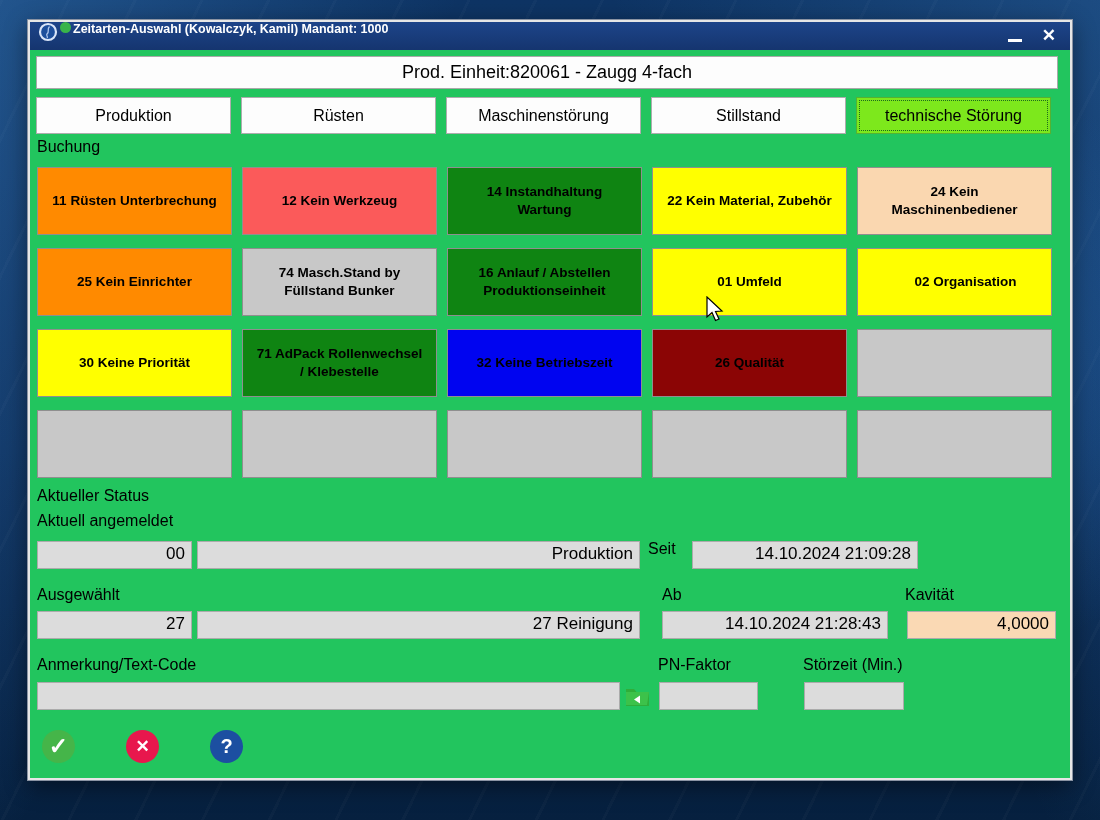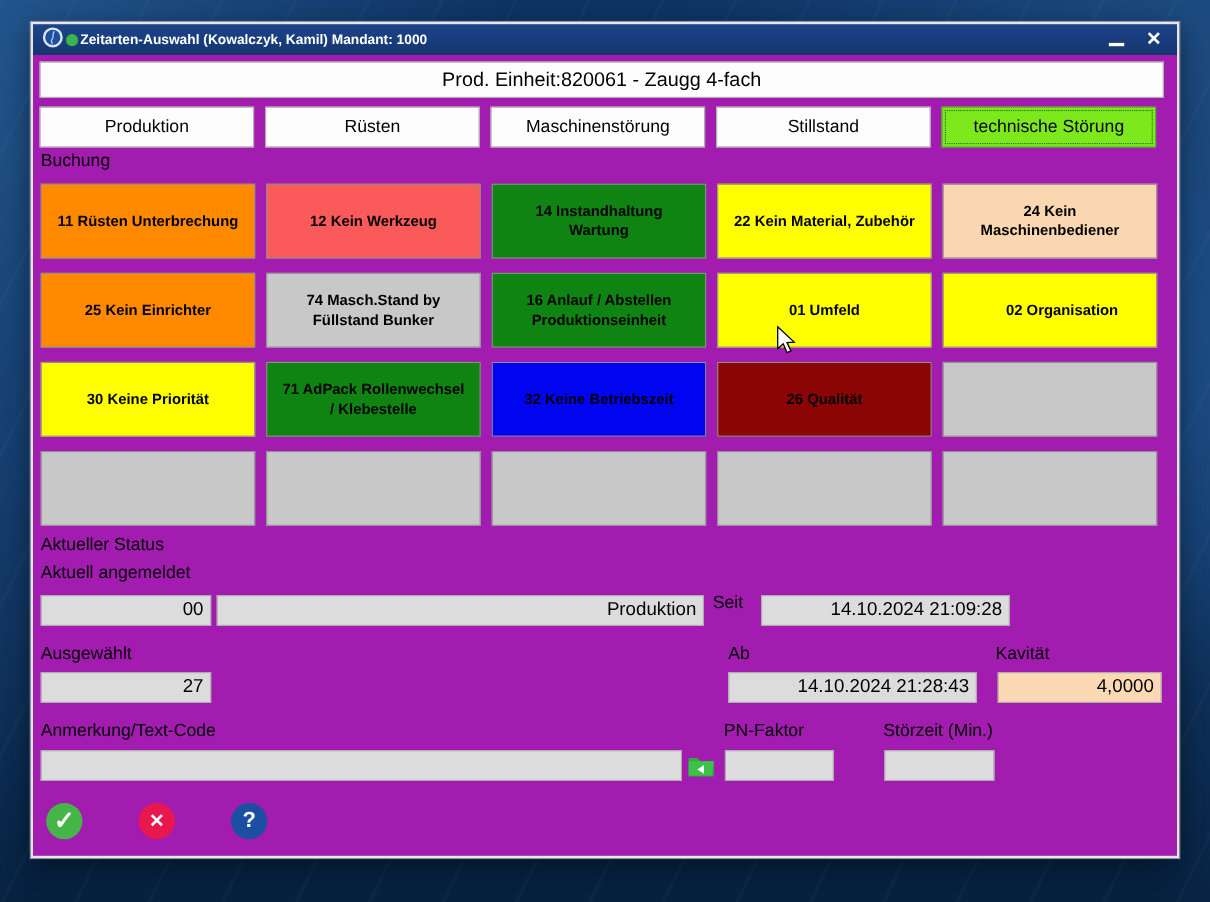--- a/index.html
+++ b/index.html
@@ -20,32 +20,32 @@
   .window {
     position:absolute; left:28px; top:20px; width:1044px; height:760px;
     background:#fcfcfc;
     border:2px solid #e6e6e6;
     outline:1px solid #8a93a3;
     box-shadow:0 6px 22px rgba(0,0,0,0.45);
   }
   .titlebar {
     position:absolute; left:0; top:0; right:0; height:28px;
     background:linear-gradient(180deg,#1d4489 0%, #15356f 100%);
-    display:flex; align-items:center; padding:0 8px; gap:2px;
+    display:flex; padding:0 8px; gap:2px;
   }
   .titlebar .title-text {
     color:#fff; font-size:12.5px; font-weight:bold; flex:1;
     white-space:nowrap; overflow:hidden;
   }
   .status-dot { width:11px; height:11px; border-radius:50%; background:#39b44a; }
   .tb-btns { display:flex; align-items:center; gap:20px; margin-right:6px; }
   .min-btn { width:14px; height:14px; position:relative; cursor:default; }
   .min-btn::after { content:""; position:absolute; left:0; right:0; bottom:1px; height:3px; background:#fff; }
   .close-btn { color:#fff; font-size:17px; font-weight:bold; line-height:14px; cursor:default; }
-  .content { position:absolute; left:0; top:28px; width:1040px; height:728px; background:#a21caf; }
+  .content { position:absolute; left:0; top:28px; width:1040px; height:728px; background:#22c55e; }
 
   .header-box {
     position:absolute; left:6px; top:6px; width:1022px; height:33px;
     background:#fdfdfd; border:1px solid #a9a9a9;
     display:flex; align-items:center; justify-content:center;
     font-size:18px;
   }
   .tab {
     position:absolute; top:47px; width:195px; height:37px;
     background:#fdfdfd; border:1px solid #adadad;
@@ -149,20 +149,21 @@
       <div class="field" style="left:7px; top:491px; width:155px;">00</div>
       <div class="field" style="left:167px; top:491px; width:443px;">Produktion</div>
       <div class="section-label" style="left:618px; top:490px;">Seit</div>
       <div class="field" style="left:662px; top:491px; width:226px;">14.10.2024 21:09:28</div>
 
       <div class="section-label" style="left:7px; top:536px;">Ausgewählt</div>
       <div class="section-label" style="left:632px; top:536px;">Ab</div>
       <div class="section-label" style="left:875px; top:536px;">Kavität</div>
 
       <div class="field" style="left:7px; top:561px; width:155px;">27</div>
+      <div class="field" style="left:167px; top:561px; width:443px;">27 Reinigung</div>
       <div class="field" style="left:632px; top:561px; width:226px;">14.10.2024 21:28:43</div>
       <div class="field peach" style="left:877px; top:561px; width:149px;">4,0000</div>
 
       <div class="section-label" style="left:7px; top:606px;">Anmerkung/Text-Code</div>
       <div class="section-label" style="left:628px; top:606px;">PN-Faktor</div>
       <div class="section-label" style="left:773px; top:606px;">Störzeit (Min.)</div>
 
       <div class="field" style="left:7px; top:632px; width:583px;"></div>
       <span class="folder-btn" style="left:594px; top:632px;">
         <svg width="27" height="27" viewBox="0 0 27 27">

